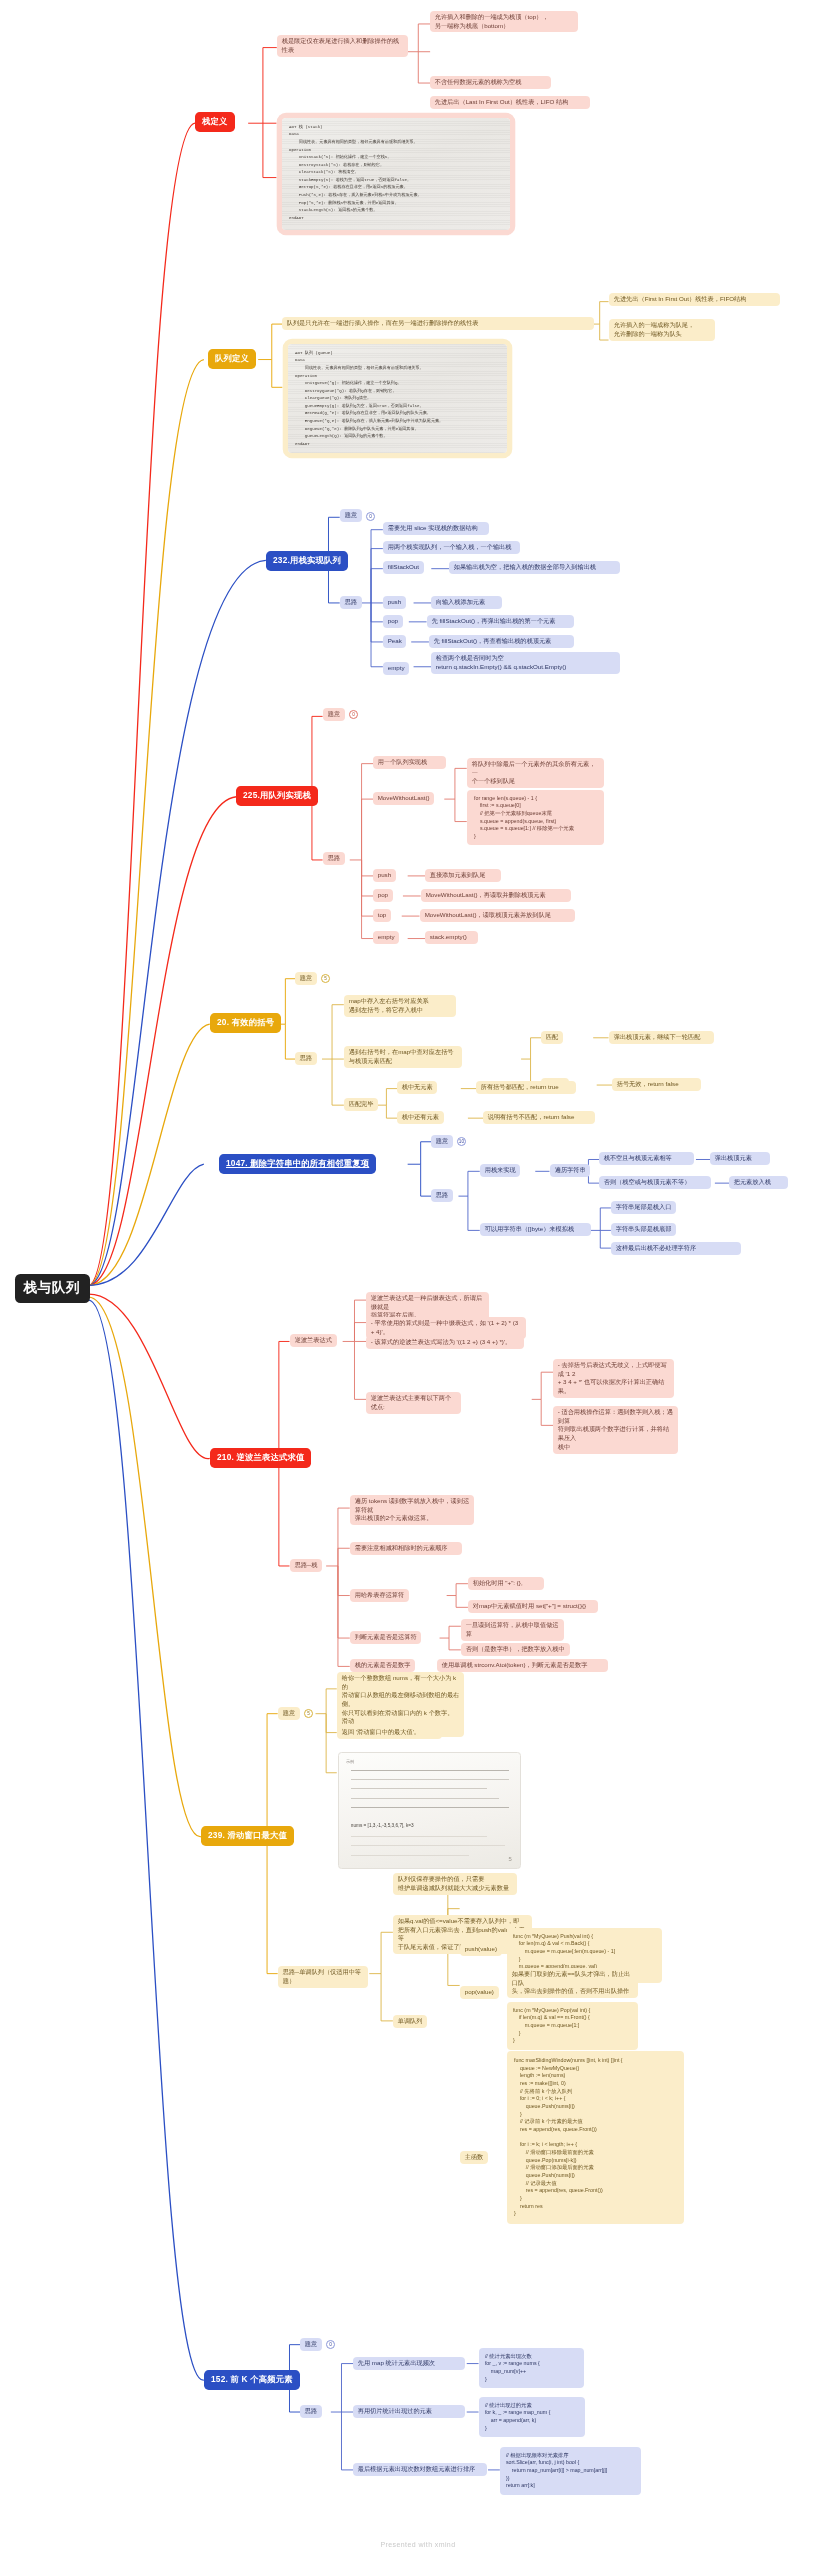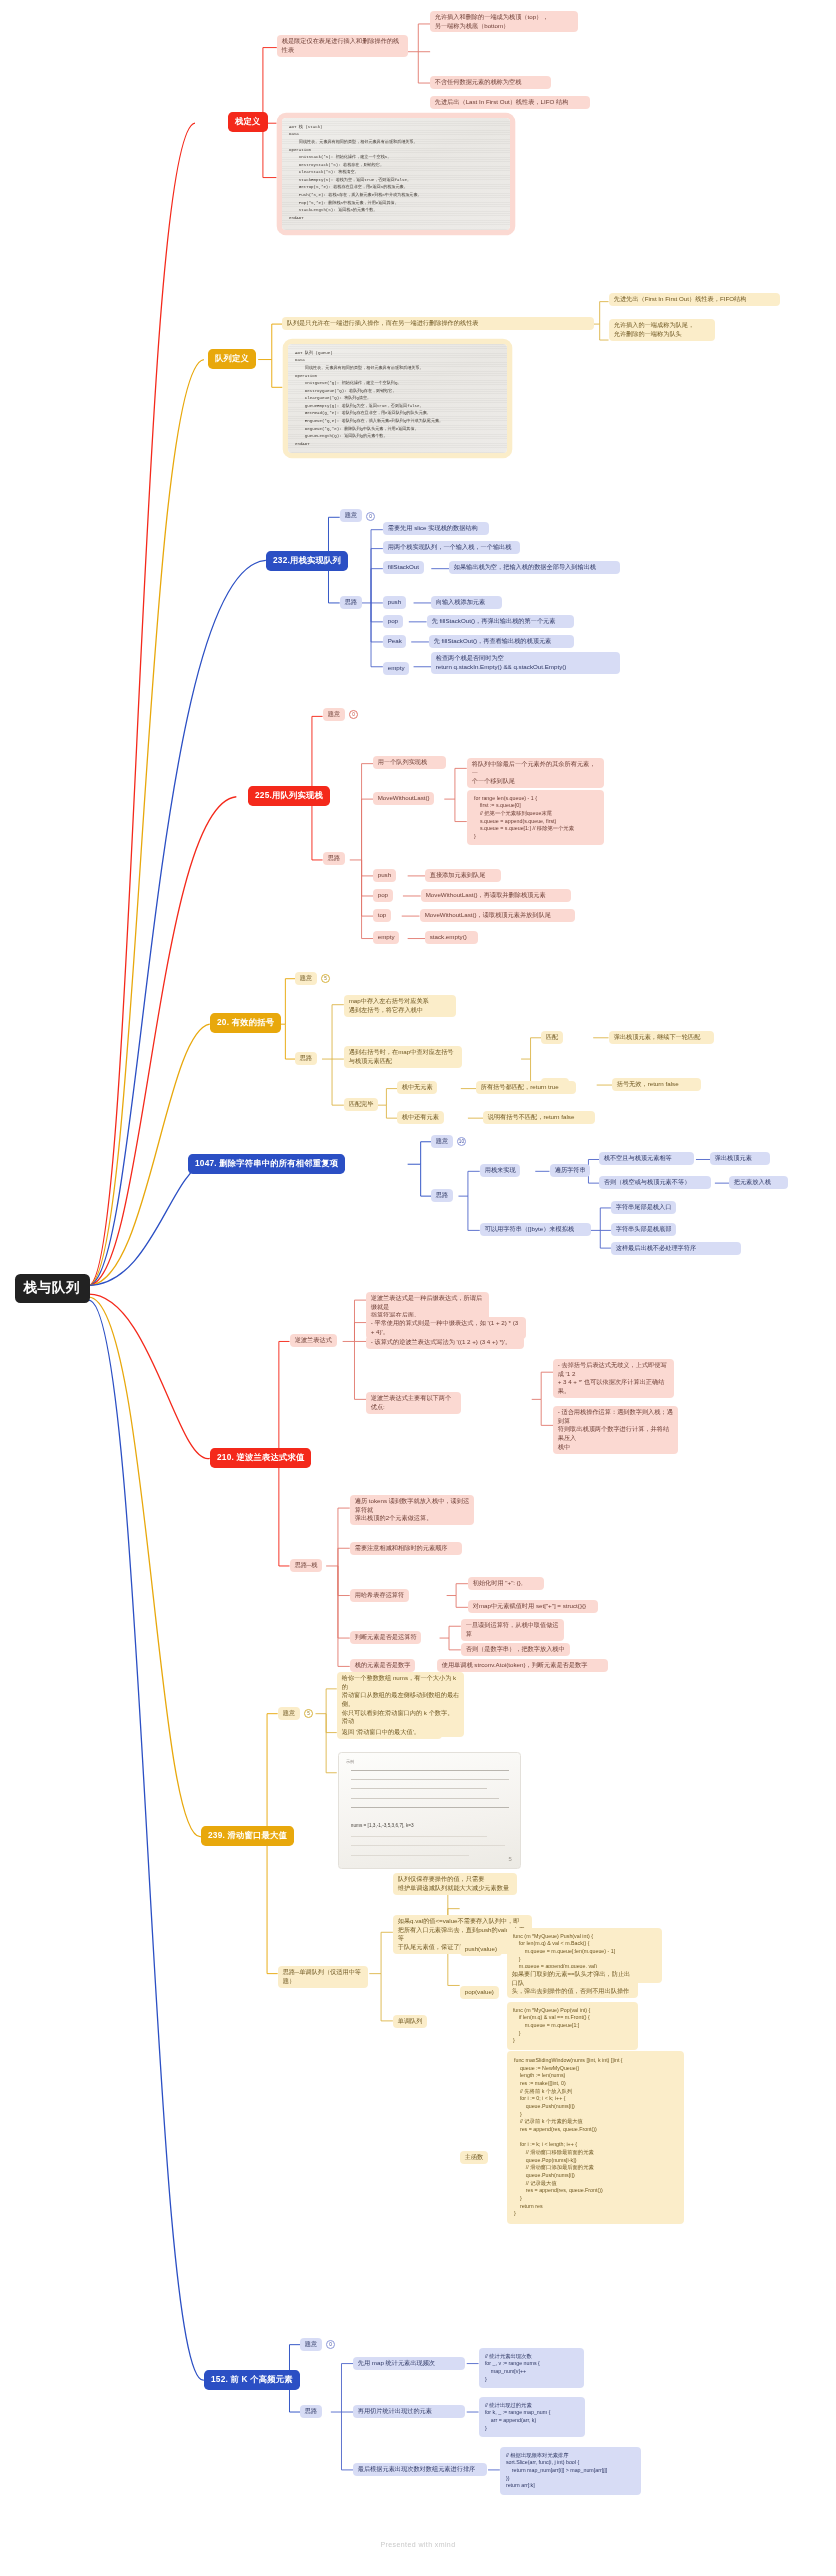--- a/index.html
+++ b/index.html
@@ -264,21 +264,21 @@
     <path d="M578 4082 L 598 4082"></path>
     <path d="M578 4082 L 578 4180 L 598 4180"></path>
     <path d="M790 4000 L 810 4000"></path>
     <path d="M790 4082 L 810 4082"></path>
     <path d="M826 4180 L 846 4180"></path>
   </g>
 </svg>
 
 <div class="node root" style="left:15.4px; top:1274px;padding-left:8px;">栈与队列</div>
 
-<div class="node topic red" style="left:195px; top:112px;margin-left:33px;">栈定义</div>
+<div class="node topic red" style="left:195px; top:112px;">栈定义</div>
 
 <div class="node t-red sm" style="left:277px; top:35px; width:131px;">栈是限定仅在表尾进行插入和删除操作的线性表</div>
 
 <div class="node t-red sm" style="left:430px; top:10.6px; width:148px;">允许插入和删除的一端成为栈顶（top），
 另一端称为栈底（bottom）</div>
 <div class="node t-red sm" style="left:430px; top:76px; width:121px;">不含任何数据元素的栈称为空栈</div>
 <div class="node t-red sm" style="left:430px; top:96px; width:160px;">先进后出（Last In First Out）线性表，LIFO 结构</div>
 
 <div class="scan inred" style="left:282px; top:118px; width:228px; height:112px;">ADT 栈 (stack)
 Data
@@ -334,21 +334,21 @@
 <div class="node t-blue sm" style="left:383px; top:615px;">pop</div>
 <div class="node t-blue sm" style="left:427px; top:615px; width:147px;">先 fillStackOut()，再弹出输出栈的第一个元素</div>
 
 <div class="node t-blue sm" style="left:383px; top:635px;">Peak</div>
 <div class="node t-blue sm" style="left:429px; top:635px; width:145px;">先 fillStackOut()，再查看输出栈的栈顶元素</div>
 
 <div class="node t-blue sm" style="left:383px; top:662px;">empty</div>
 <div class="node t-blue sm" style="left:431px; top:652px; width:189px;">检查两个栈是否同时为空
 return q.stackIn.Empty() &amp;&amp; q.stackOut.Empty()</div>
 
-<div class="node topic red" style="left:248px; top:786px;">225.用队列实现栈</div>
+<div class="node topic red" style="left:236px; top:786px;">225.用队列实现栈</div>
 
 <div class="node t-red sm" style="left:323px; top:708px;">题意</div>
 <div class="badge red" style="left:349px; top:710px;">0</div>
 <div class="node t-red sm" style="left:323px; top:852px;">思路</div>
 
 <div class="node t-red sm" style="left:373px; top:756px; width:73px;">用一个队列实现栈</div>
 
 <div class="node t-red sm" style="left:373px; top:792px;">MoveWithoutLast()</div>
 <div class="node t-red sm" style="left:467px; top:758px; width:137px;">将队列中除最后一个元素外的其余所有元素，一
 个一个移到队尾</div>
@@ -389,21 +389,21 @@
 <div class="node t-amber sm" style="left:612px; top:1078px; width:89px;">括号无效，return false</div>
 
 <div class="node t-amber sm" style="left:344px; top:1098px;">匹配完毕</div>
 
 <div class="node t-amber sm" style="left:397px; top:1081px;">栈中无元素</div>
 <div class="node t-amber sm" style="left:476px; top:1081px; width:100px;">所有括号都匹配，return true</div>
 
 <div class="node t-amber sm" style="left:397px; top:1111px;">栈中还有元素</div>
 <div class="node t-amber sm" style="left:483px; top:1111px; width:112px;">说明有括号不匹配，return false</div>
 
-<div class="node topic blue" style="left:188px; top:1154px;">1047. 删除字符串中的所有相邻重复项</div>
+<div class="node topic blue" style="left:219px; top:1154px;text-decoration:underline;">1047. 删除字符串中的所有相邻重复项</div>
 
 <div class="node t-blue sm" style="left:431px; top:1135px;">题意</div>
 <div class="badge blue" style="left:457px; top:1137px;">10</div>
 <div class="node t-blue sm" style="left:431px; top:1189px;">思路</div>
 
 <div class="node t-blue sm" style="left:480px; top:1164px;">用栈来实现</div>
 <div class="node t-blue sm" style="left:550px; top:1164px;">遍历字符串</div>
 
 <div class="node t-blue sm" style="left:599px; top:1152px; width:95px;">栈不空且与栈顶元素相等</div>
 <div class="node t-blue sm" style="left:710px; top:1152px; width:60px;">弹出栈顶元素</div>

